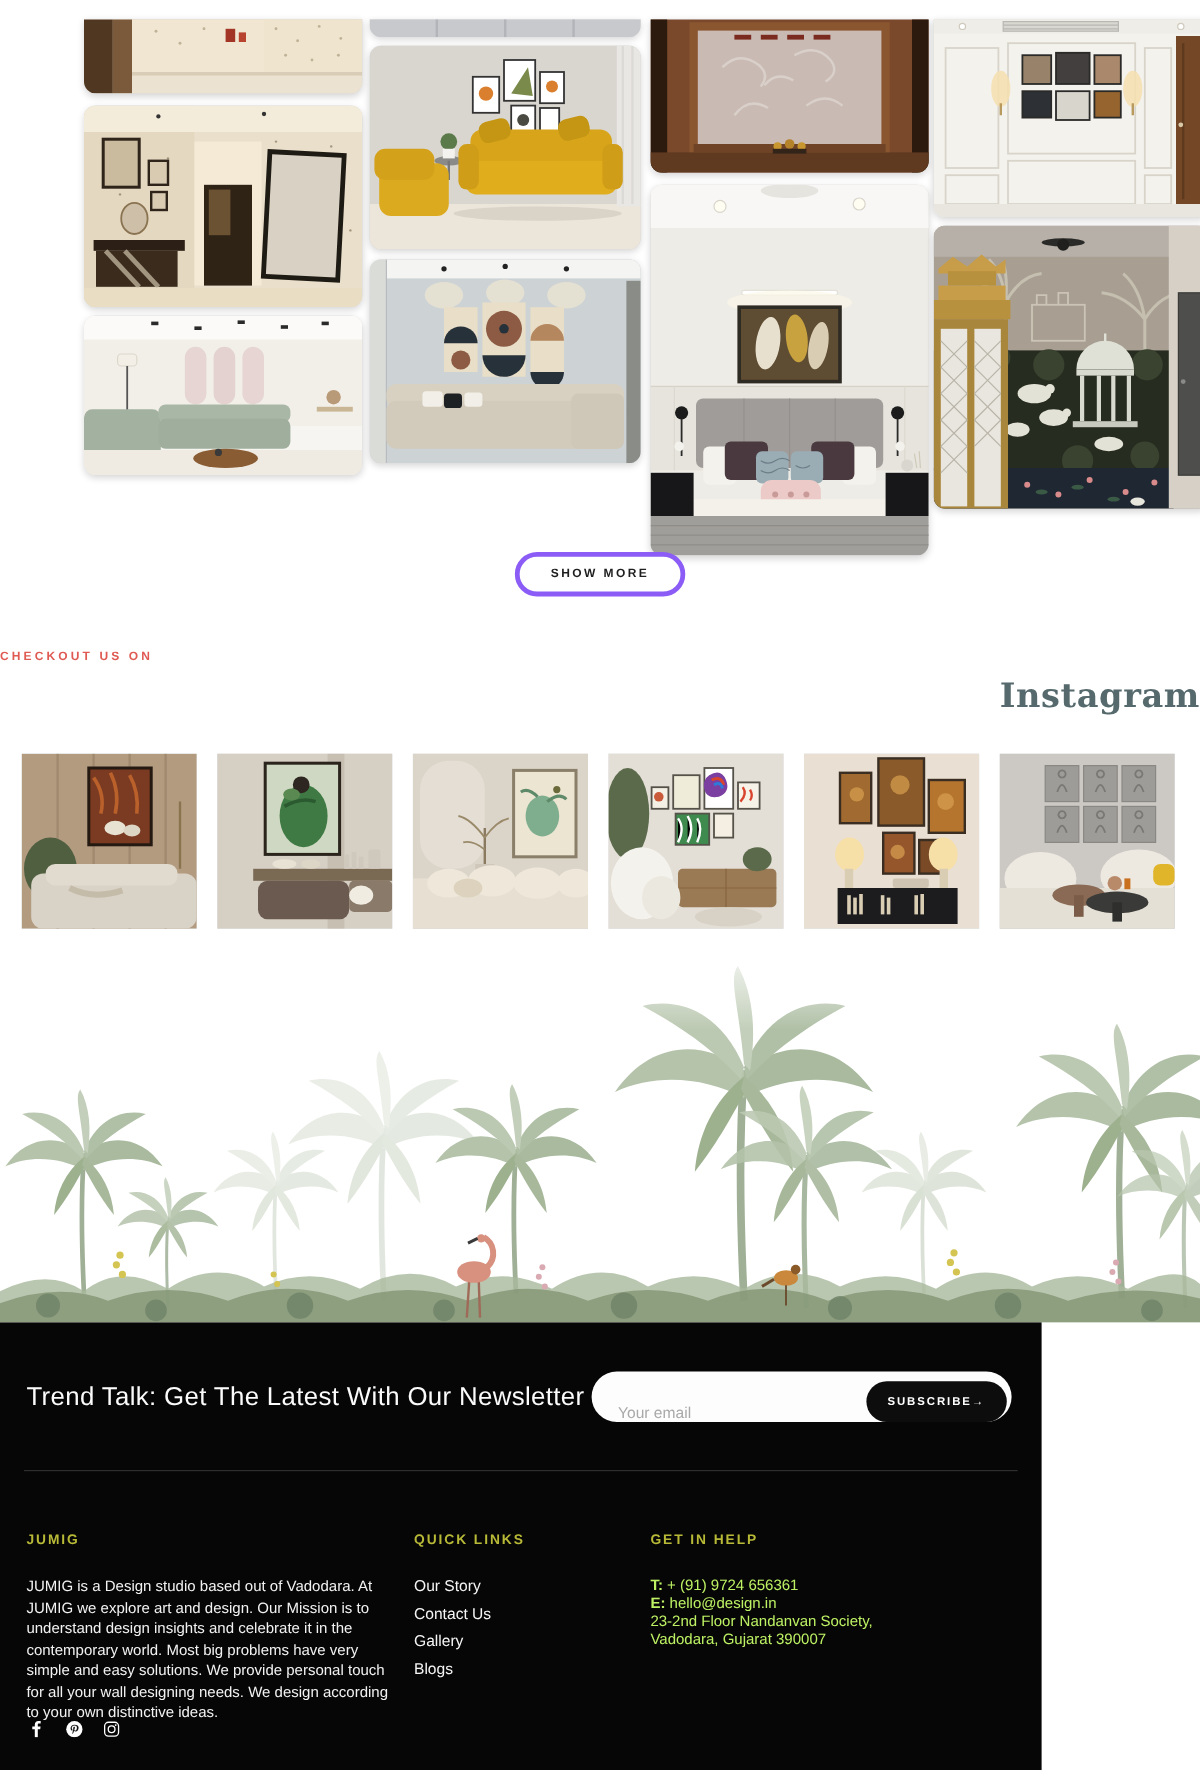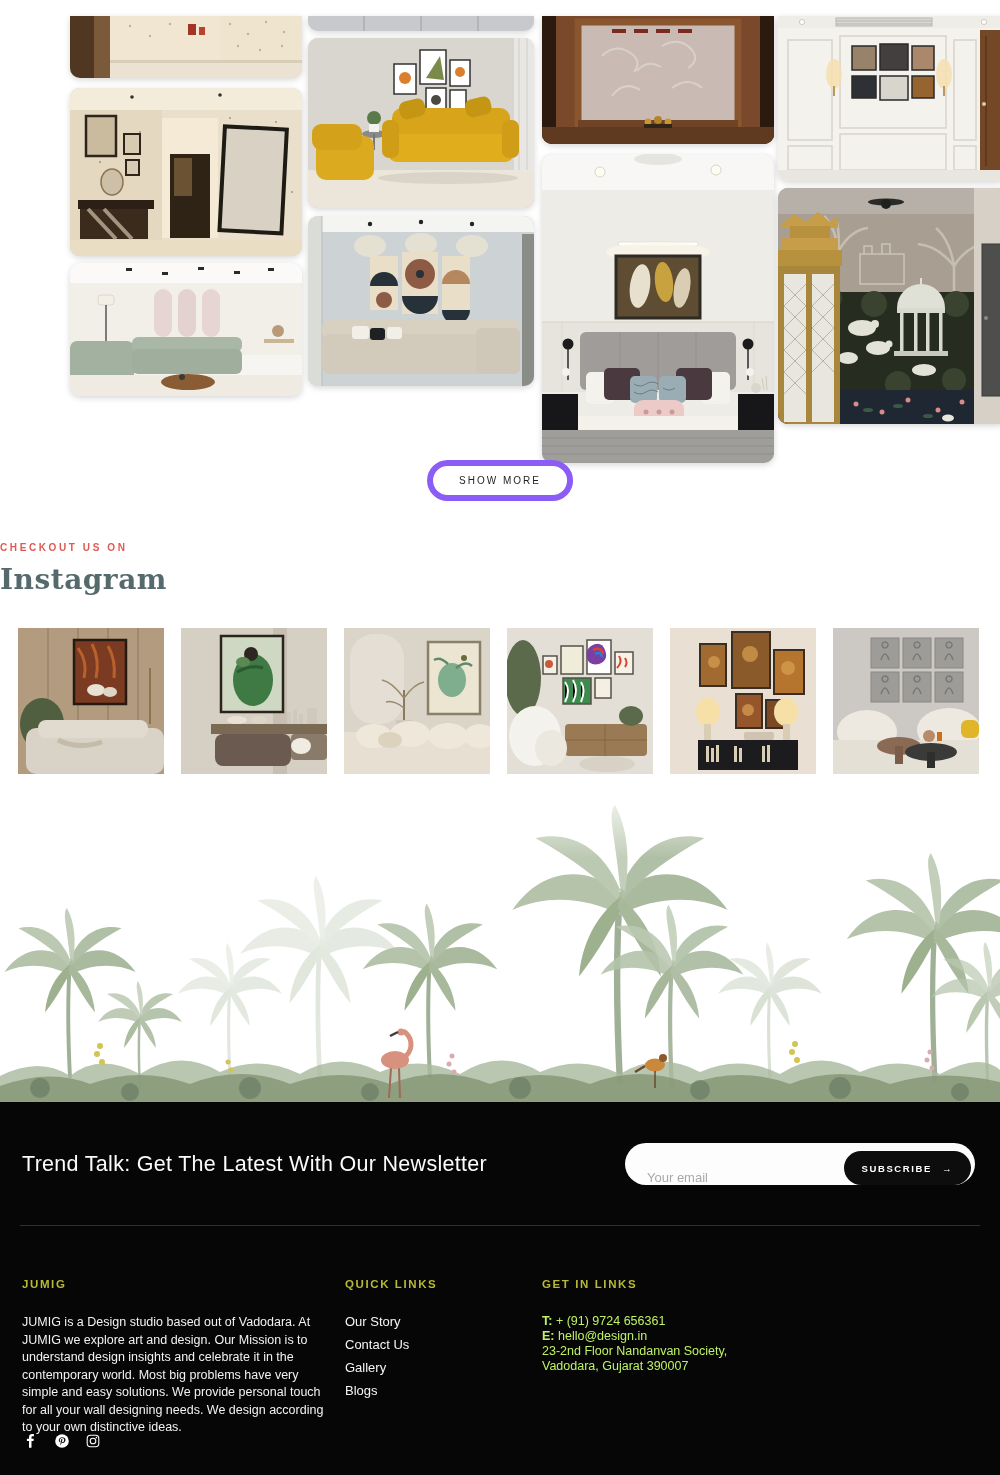--- a/index.html
+++ b/index.html
@@ -8,50 +8,50 @@
 
   
   .gallery{position:absolute;top:0;left:0;width:1000px;height:447px}
   .ph{position:absolute;border-radius:10px;overflow:hidden;
       box-shadow:0 2px 6px rgba(0,0,0,.16);background:#ddd}
   .ph.cut{border-radius:0 0 10px 10px}
   .ph svg{display:block;width:100%;height:100%}
 
   
   .show-more{position:absolute;top:460px;left:50%;transform:translateX(-50%);
-      background:#fff;border:6px solid #8b5cf6;border-radius:999px;
-      padding:9px 26px;font-size:10px;font-weight:normal;letter-spacing:2px;
+      background:#fff;border:4px solid #8b5cf6;border-radius:999px;
+      padding:9px 26px;font-size:10px;font-weight:bold;letter-spacing:2px;
       color:#1f1f1f;cursor:pointer;font-family:"Liberation Sans",sans-serif}
 
   
   .kicker{position:absolute;top:542px;left:0;width:1000px;
       font-size:10px;font-weight:bold;letter-spacing:2.6px;color:#e05a54}
-  .insta-title{position:absolute;top:563px;left:0;width:1000px;text-align:left;
+  .insta-title{position:absolute;top:563px;left:0;width:1000px;text-align:right;
       font-family:"DejaVu Serif",serif;font-weight:bold;font-size:28px;
       color:#566a6d;letter-spacing:.5px;margin:0}
   .insta-strip{position:absolute;top:628px;left:18px;display:flex;gap:17px}
   .it{width:146px;height:146px;overflow:hidden;background:#ddd;cursor:pointer}
   .it svg{display:block;width:100%;height:100%}
 
   
   .botanical{position:absolute;top:778px;left:0;width:1000px;height:324px}
   .botanical svg{display:block;width:100%;height:100%}
 
   
-  footer{position:absolute;top:1102px;left:0;width:1000px;height:373px;background:#060606;color:#fff}
+  footer{position:absolute;top:1102px;left:0;width:868px;height:373px;background:#060606;color:#fff}
   .nl-title{position:absolute;top:50px;left:22px;font-size:21.5px;font-weight:400;
       letter-spacing:.3px;color:#fbfbfb;margin:0}
   .nl-form{position:absolute;top:41px;right:25px;width:350px;height:42px;background:#fdfdfd;
       border-radius:22px;display:flex;align-items:flex-end;justify-content:space-between}
   .nl-form input{flex:1;border:none;outline:none;background:transparent;
       padding:0 10px 0 22px;font-size:13px;color:#333;font-family:"Liberation Sans",sans-serif}
   .nl-form input::placeholder{color:#a9a9a9}
   .subscribe{height:34px;margin-right:4px;border:none;border-radius:18px;background:#0d0d0d;
       color:#fff;font-size:9.5px;font-weight:bold;letter-spacing:1.6px;padding:0 18px;
-      cursor:pointer;display:flex;align-items:center;gap:10px;font-family:"Liberation Sans",sans-serif}
+      cursor:pointer;display:flex;align-items:center;gap:0;font-family:"Liberation Sans",sans-serif}
   .divider{position:absolute;top:123px;left:20px;right:20px;border-top:1px solid #2e2e2e}
   .cols{position:absolute;top:176px;left:22px;right:20px;display:grid;
       grid-template-columns:323px 197px 197px auto}
   .cols h4{font-size:11.5px;color:#b8b937;letter-spacing:1.6px;margin:0 0 24px;font-weight:bold}
   .about-text{font-size:12.5px;line-height:17.5px;color:#f2f2f2;width:302px;margin:0}
   .flinks{list-style:none;margin:0;padding:0}
   .flinks li{font-size:13px;color:#f5f5f5;margin-bottom:8px;cursor:pointer}
   .contact p{font-size:12.5px;line-height:15px;color:#bef264;margin:0}
   .contact .addr{}
   .contact b{font-weight:bold}
@@ -725,21 +725,21 @@
     <div>
       <h4>QUICK LINKS</h4>
       <ul class="flinks">
         <li>Our Story</li>
         <li>Contact Us</li>
         <li>Gallery</li>
         <li>Blogs</li>
       </ul>
     </div>
     <div class="contact">
-      <h4>GET IN LINKS</h4>
+      <h4>GET IN HELP</h4>
       <p><b>T:</b><span> + (91) 9724 656361</span></p>
       <p><b>E:</b><span> hello@design.in</span></p>
       <p class="addr">23-2nd Floor Nandanvan Society,</p>
       <p>Vadodara, Gujarat 390007</p>
     </div>
   </div>
 
   <div class="social">
     <a>
       <svg viewBox="0 0 14 14">

